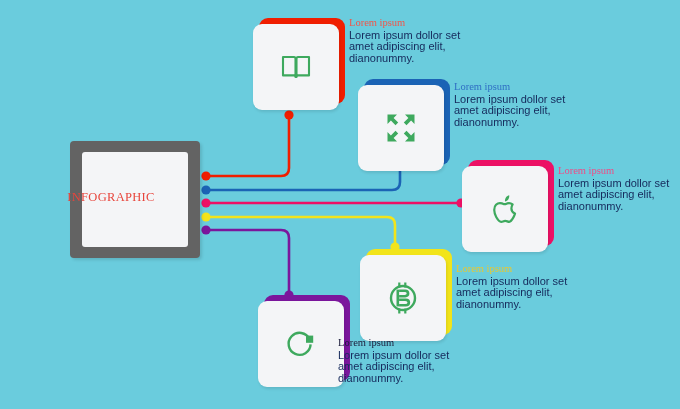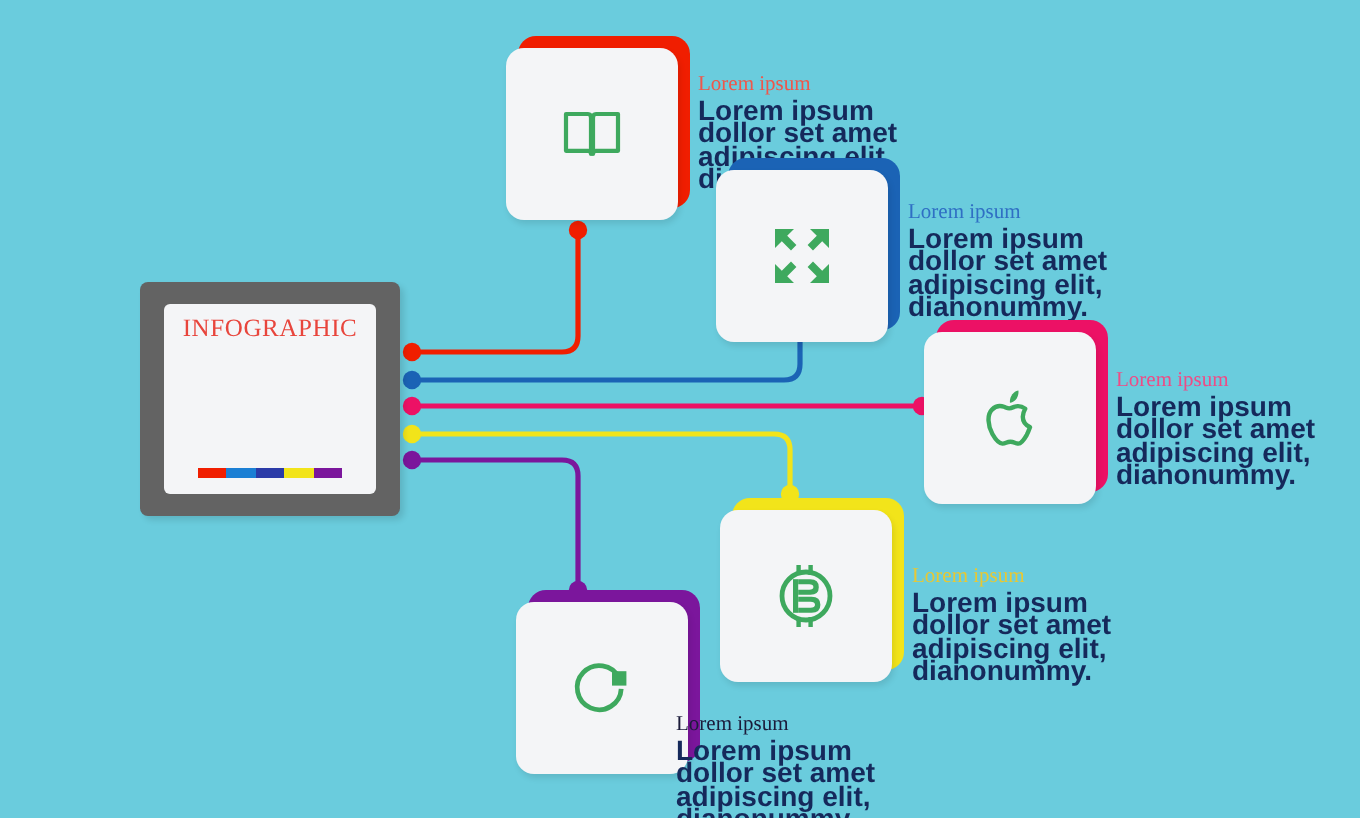--- a/index.html
+++ b/index.html
@@ -43,21 +43,20 @@
   }
   .hub-inner {
     position: absolute;
     left: 12px;
     top: 11px;
     right: 12px;
     bottom: 11px;
     background: #F4F5F7;
     border-radius: 3px;
     display: flex;
-    flex-direction: column;
     align-items: center;
     justify-content: center;
     gap: 48px;
   }
   .hub-title {
     font-family: "Liberation Serif", serif;
     color: #E8453C;
     font-size: 12.5px;
     line-height: 15px;
     text-align: center;
@@ -106,28 +105,26 @@
 
   .text-block {
     position: absolute;
     width: 116px;
   }
   .tb-head {
     font-family: "Liberation Serif", serif;
     font-size: 10.5px;
     line-height: 12px;
     margin-bottom: 1px;
-    margin-top: 20px;
   }
   .tb-body {
     font-family: "Liberation Sans", sans-serif;
-    font-size: 14px;
+    font-size: 11px;
     line-height: 11.4px;
     color: #15295B;
-    font-weight: bold;
   }
 
   
   #node-book      { left: 253px; top: 24px; }
   #node-book .text-block   { left: 96px; top: -7px; }
   #node-expand    { left: 358px; top: 85px; }
   #node-expand .text-block { left: 96px; top: -4px; }
   #node-apple     { left: 462px; top: 166px; }
   #node-apple .text-block  { left: 96px; top: -1px; }
   #node-bitcoin   { left: 360px; top: 255px; }

